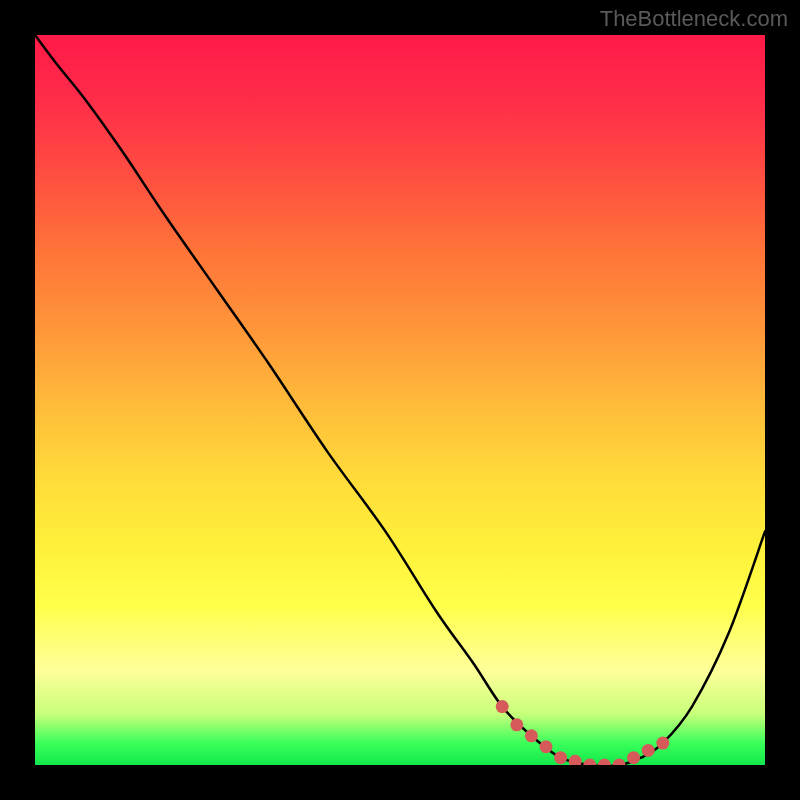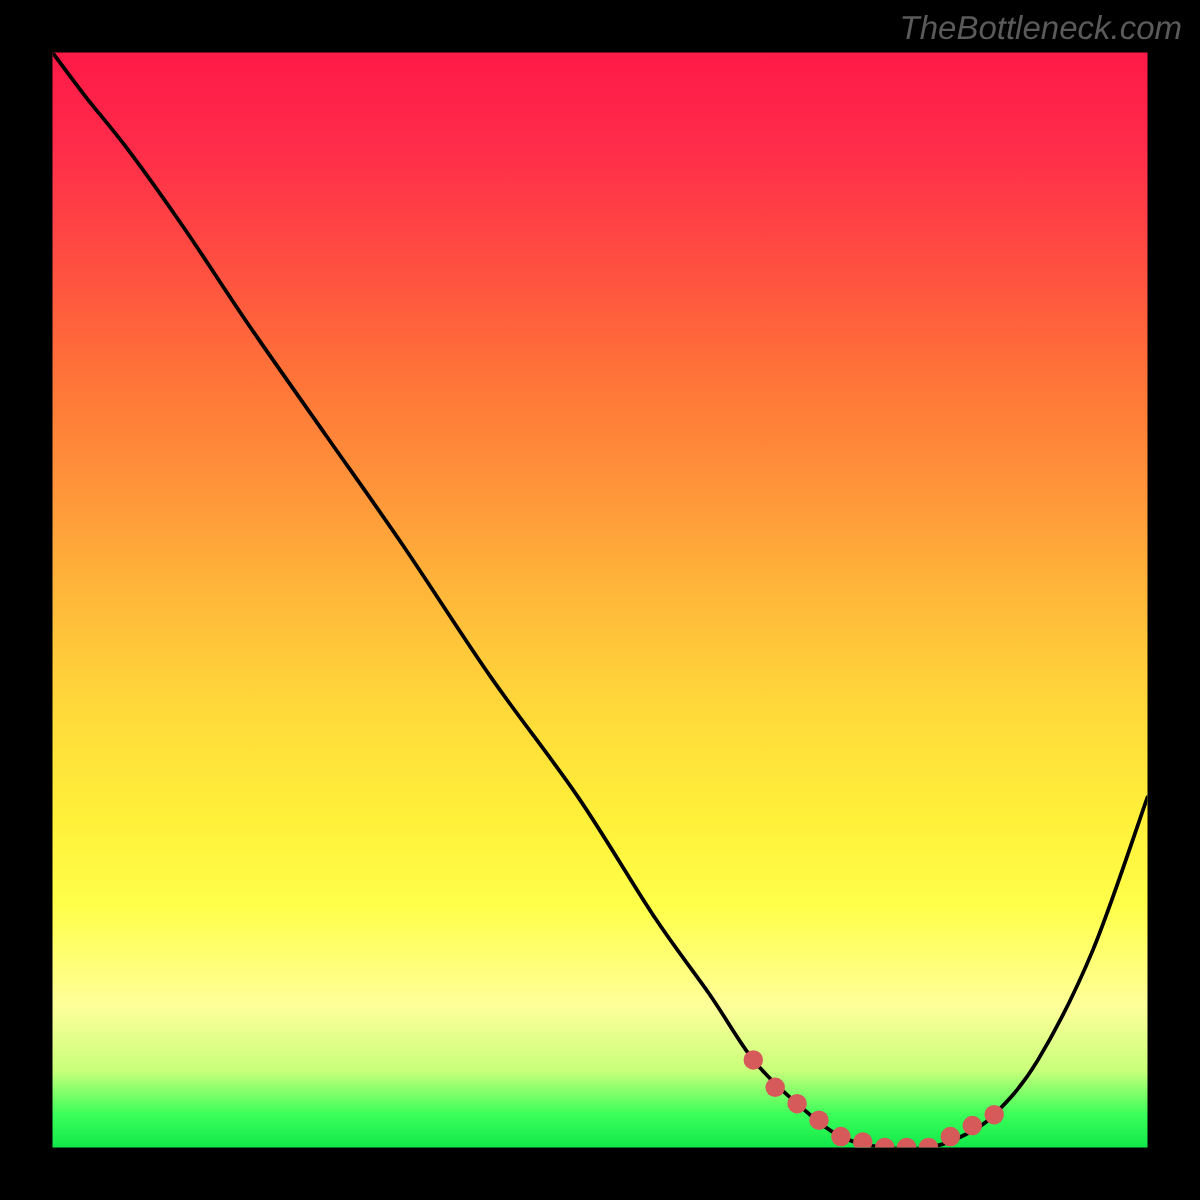--- a/index.html
+++ b/index.html
@@ -12,21 +12,20 @@
     overflow: hidden;
   }
   .watermark {
     position: absolute;
     top: 6px;
     right: 12px;
     color: #5a5a5a;
     font-size: 22px;
     font-weight: 500;
     z-index: 10;
-    font-style: italic;
   }
   .plot-area {
     position: absolute;
     left: 35px;
     top: 35px;
     width: 730px;
     height: 730px;
     background: linear-gradient(to bottom,
       #ff1a47 0%,
       #ff2a4a 8%,

